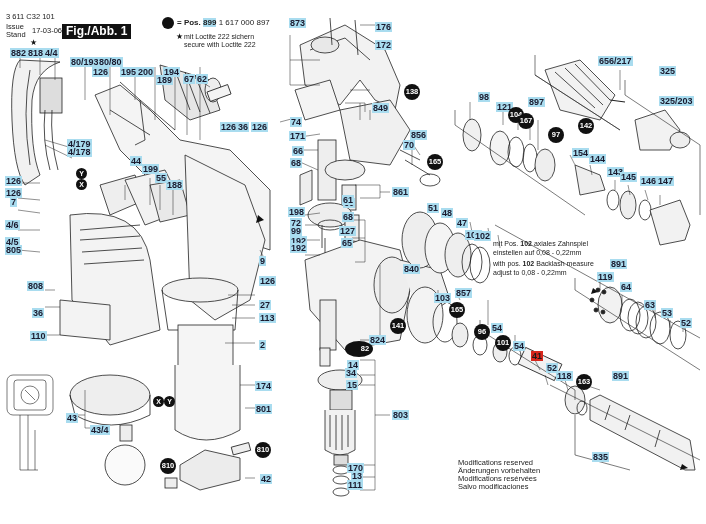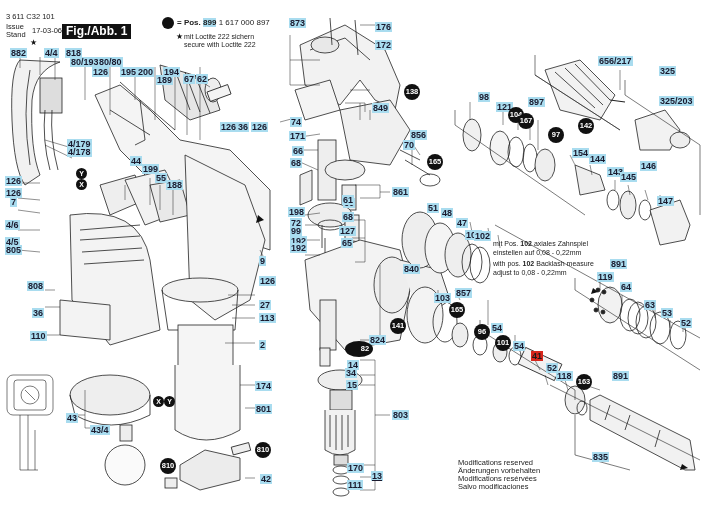--- a/index.html
+++ b/index.html
@@ -271,21 +271,21 @@
 <div class="note" style="left:493px;top:268px;">adjust to 0,08 - 0,22mm</div>
 
 <div class="mods" style="left:458px;top:459px;">Modifications reserved</div>
 <div class="mods" style="left:458px;top:467px;">Änderungen vorbehalten</div>
 <div class="mods" style="left:458px;top:475px;">Modifications resérvées</div>
 <div class="mods" style="left:458px;top:483px;">Salvo modificaciones</div>
 
 
 <div id="labels">
       <div class="lbl" style="left: 10px; top: 48px;">882</div>
-      <div class="lbl" style="left: 27px; top: 48px; margin-left: 38px;">818</div>
+      <div class="lbl" style="left: 27px; top: 48px;">818</div>
       <div class="lbl" style="left: 44px; top: 48px;">4/4</div>
       <div class="lbl" style="left: 70px; top: 57px;">80/193</div>
       <div class="lbl" style="left: 98px; top: 57px;">80/80</div>
       <div class="lbl" style="left: 92px; top: 67px;">126</div>
       <div class="lbl" style="left: 120px; top: 67px;">195</div>
       <div class="lbl" style="left: 137px; top: 67px;">200</div>
       <div class="lbl" style="left: 163px; top: 67px;">194</div>
       <div class="lbl" style="left: 156px; top: 75px;">189</div>
       <div class="lbl" style="left: 183px; top: 74px;">67</div>
       <div class="lbl" style="left: 196px; top: 74px;">62</div>
@@ -340,34 +340,34 @@
       <div class="lbl" style="left: 341px; top: 238px;">65</div>
       <div class="lbl" style="left: 403px; top: 264px;">840</div>
       <div class="lbl" style="left: 434px; top: 293px;">103</div>
       <div class="lbl" style="left: 455px; top: 288px;">857</div>
       <div class="lbl" style="left: 369px; top: 335px;">824</div>
       <div class="lbl" style="left: 347px; top: 360px;">14</div>
       <div class="lbl" style="left: 345px; top: 368px;">34</div>
       <div class="lbl" style="left: 346px; top: 380px;">15</div>
       <div class="lbl" style="left: 392px; top: 410px;">803</div>
       <div class="lbl" style="left: 347px; top: 463px;">170</div>
-      <div class="lbl" style="left: 371px; top: 471px; text-decoration: underline;">13</div>
+      <div class="lbl" style="left: 351px; top: 471px; text-decoration: underline;">13</div>
       <div class="lbl" style="left: 347px; top: 480px;">111</div>
       <div class="lbl" style="left: 598px; top: 56px;">656/217</div>
       <div class="lbl" style="left: 659px; top: 66px;">325</div>
       <div class="lbl" style="left: 659px; top: 96px;">325/203</div>
       <div class="lbl" style="left: 478px; top: 92px;">98</div>
       <div class="lbl" style="left: 496px; top: 102px;">121</div>
       <div class="lbl" style="left: 528px; top: 97px;">897</div>
       <div class="lbl" style="left: 572px; top: 148px;">154</div>
       <div class="lbl" style="left: 589px; top: 154px;">144</div>
       <div class="lbl" style="left: 607px; top: 167px;">143</div>
       <div class="lbl" style="left: 620px; top: 172px;">145</div>
-      <div class="lbl" style="left: 640px; top: 161px; text-align: center;">146</div>
-      <div class="lbl" style="left: 657px; top: 196px;">147</div>
+      <div class="lbl" style="left: 640px; top: 176px; text-align: center;">146</div>
+      <div class="lbl" style="left: 657px; top: 176px;">147</div>
       <div class="lbl" style="left: 427px; top: 203px;">51</div>
       <div class="lbl" style="left: 441px; top: 208px;">48</div>
       <div class="lbl" style="left: 456px; top: 218px;">47</div>
       <div class="lbl" style="left: 465px; top: 230px;">102</div>
       <div class="lbl" style="left: 474px; top: 231px;">102</div>
       <div class="lbl" style="left: 610px; top: 259px;">891</div>
       <div class="lbl" style="left: 597px; top: 272px;">119</div>
       <div class="lbl" style="left: 620px; top: 282px;">64</div>
       <div class="lbl" style="left: 644px; top: 300px;">63</div>
       <div class="lbl" style="left: 661px; top: 308px;">53</div>

